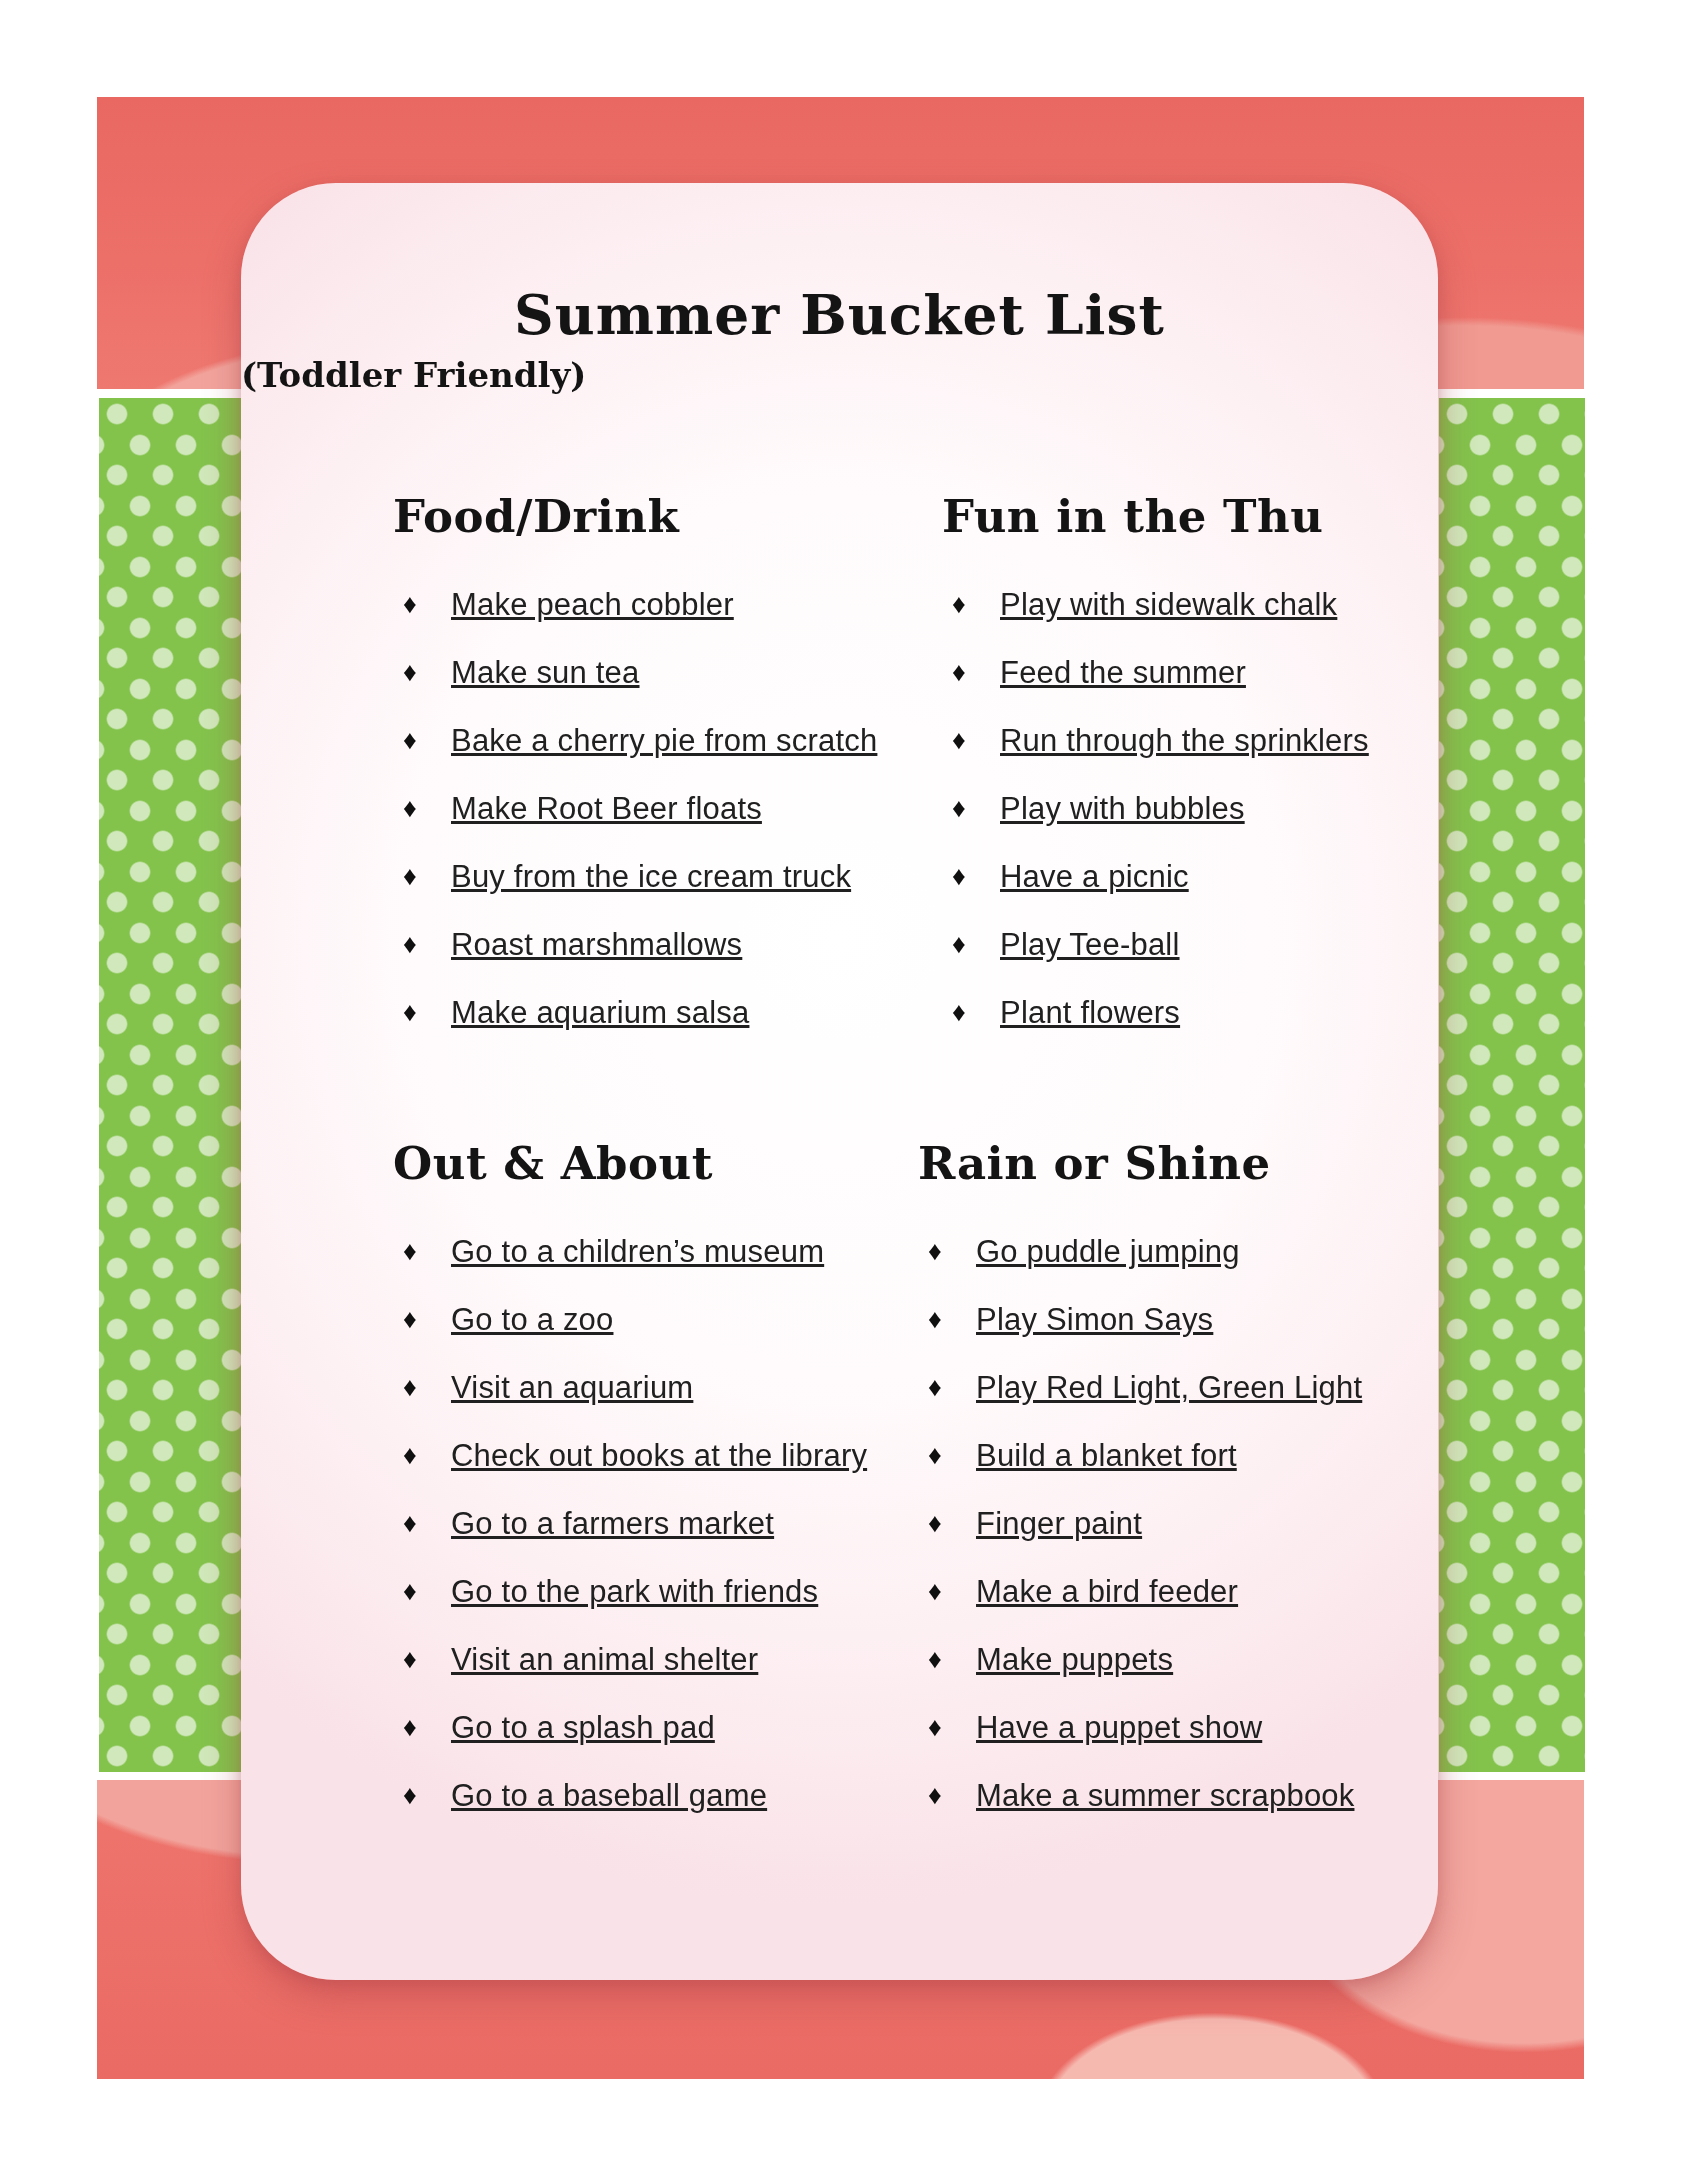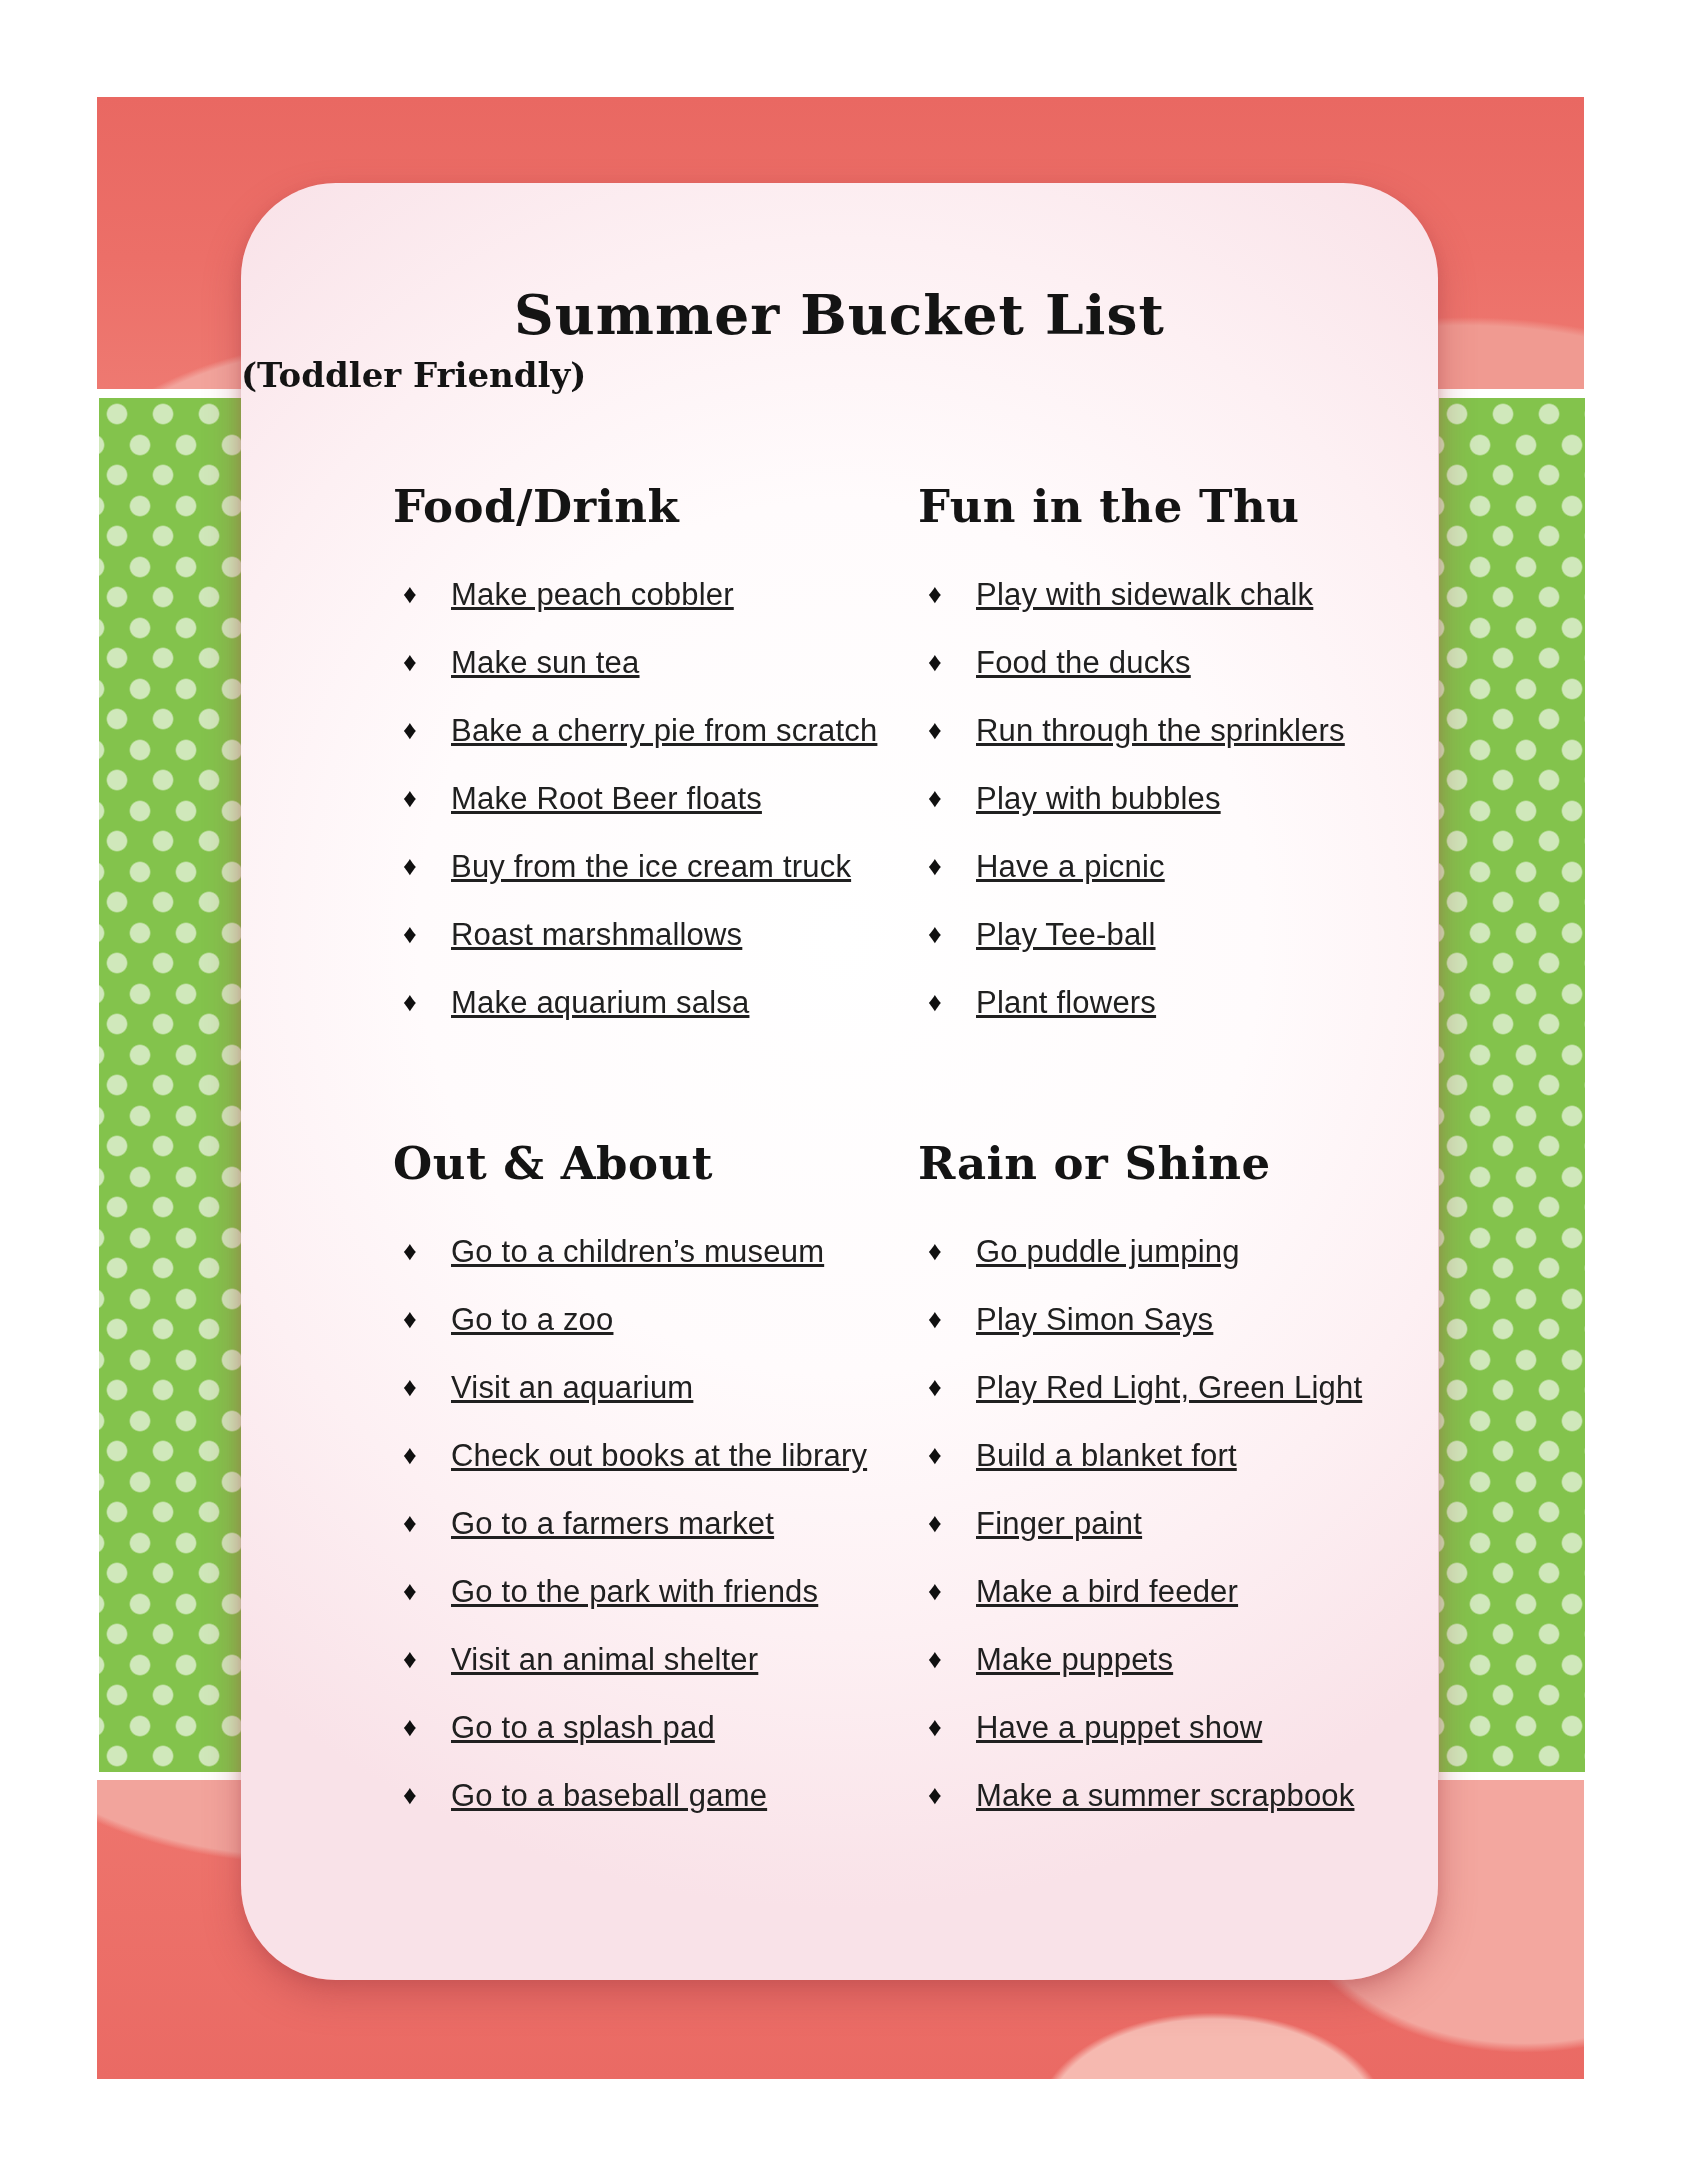--- a/index.html
+++ b/index.html
@@ -70,21 +70,21 @@
   .subtitle {
     margin-top: 8px;
     text-align: left;
     font-family: "DejaVu Serif", serif;
     font-weight: bold;
     font-size: 34px;
     color: #141414;
   }
 
   .row { position: absolute; left: 150px; display: flex; }
-  .row1 { top: 297px; }
+  .row1 { top: 307px; gap: 24px; }
   .row2 { top: 954px; }
   .col { width: 525px; }
 
   .section-title {
     margin: 0; padding-left: 2px;
     font-family: "DejaVu Serif", serif;
     font-weight: bold;
     font-size: 45px;
     letter-spacing: 0.5px;
     color: #141414;
@@ -164,21 +164,21 @@
       </section>
       <section class="col">
         <h2 class="section-title">Fun in the Thu</h2>
         <ul class="items">
             <li>
               <span class="bullet">♦</span>
               <span class="item-text">Play with sidewalk chalk</span>
             </li>
             <li>
               <span class="bullet">♦</span>
-              <span class="item-text">Food the ducks</span>
+              <span class="item-text">Feed the summer</span>
             </li>
             <li>
               <span class="bullet">♦</span>
               <span class="item-text">Run through the sprinklers</span>
             </li>
             <li>
               <span class="bullet">♦</span>
               <span class="item-text">Play with bubbles</span>
             </li>
             <li>

